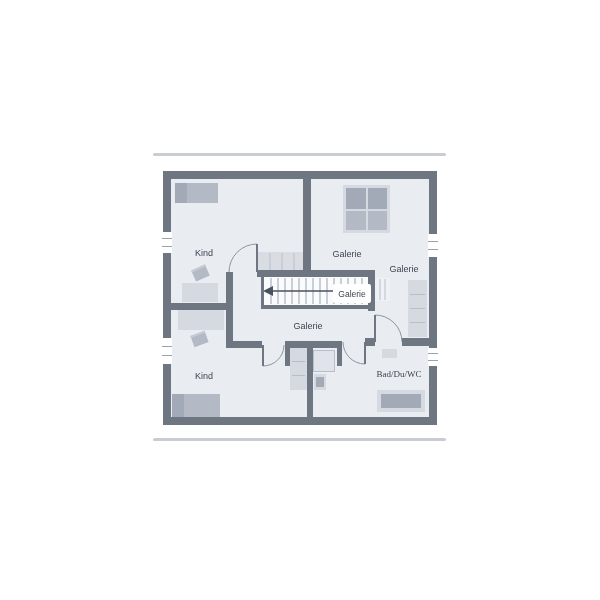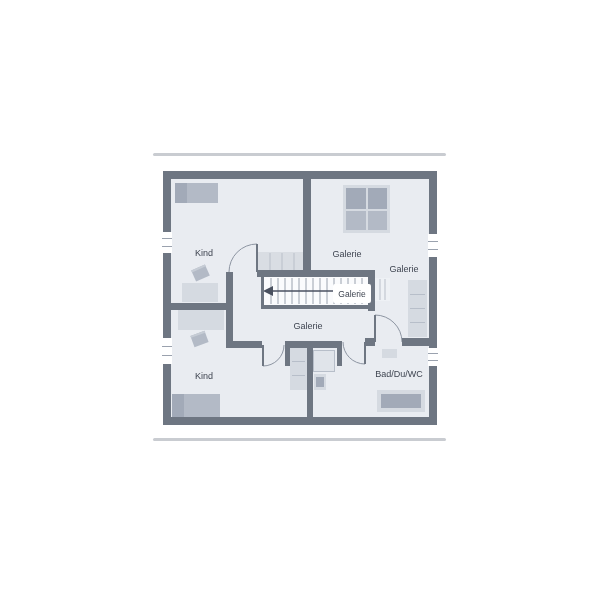--- a/index.html
+++ b/index.html
@@ -127,15 +127,15 @@
       <div class="wtick" style="top:12px;"></div>
   </div>
 
   <div class="abs" style="left:333px;top:284px;width:38px;height:19px;background:#ffffff;border-radius:2px;z-index:5;"></div>
   <div class="lbl" style="left:204px;top:253px;">Kind</div>
   <div class="lbl" style="left:347px;top:254px;">Galerie</div>
   <div class="lbl" style="left:404px;top:269px;">Galerie</div>
   <div class="lbl" style="left:352px;top:294px;font-size:8.5px;">Galerie</div>
   <div class="lbl" style="left:308px;top:326px;text-align:center;">Galerie</div>
   <div class="lbl" style="left:204px;top:376px;">Kind</div>
-  <div class="lbl" style="left:399px;top:374px;">Bad/Du/WC</div>
+  <div class="lbl" style="left:399px;top:374px;font-family:Liberation Serif, serif;">Bad/Du/WC</div>
 
 </div>
 
 </body></html>

